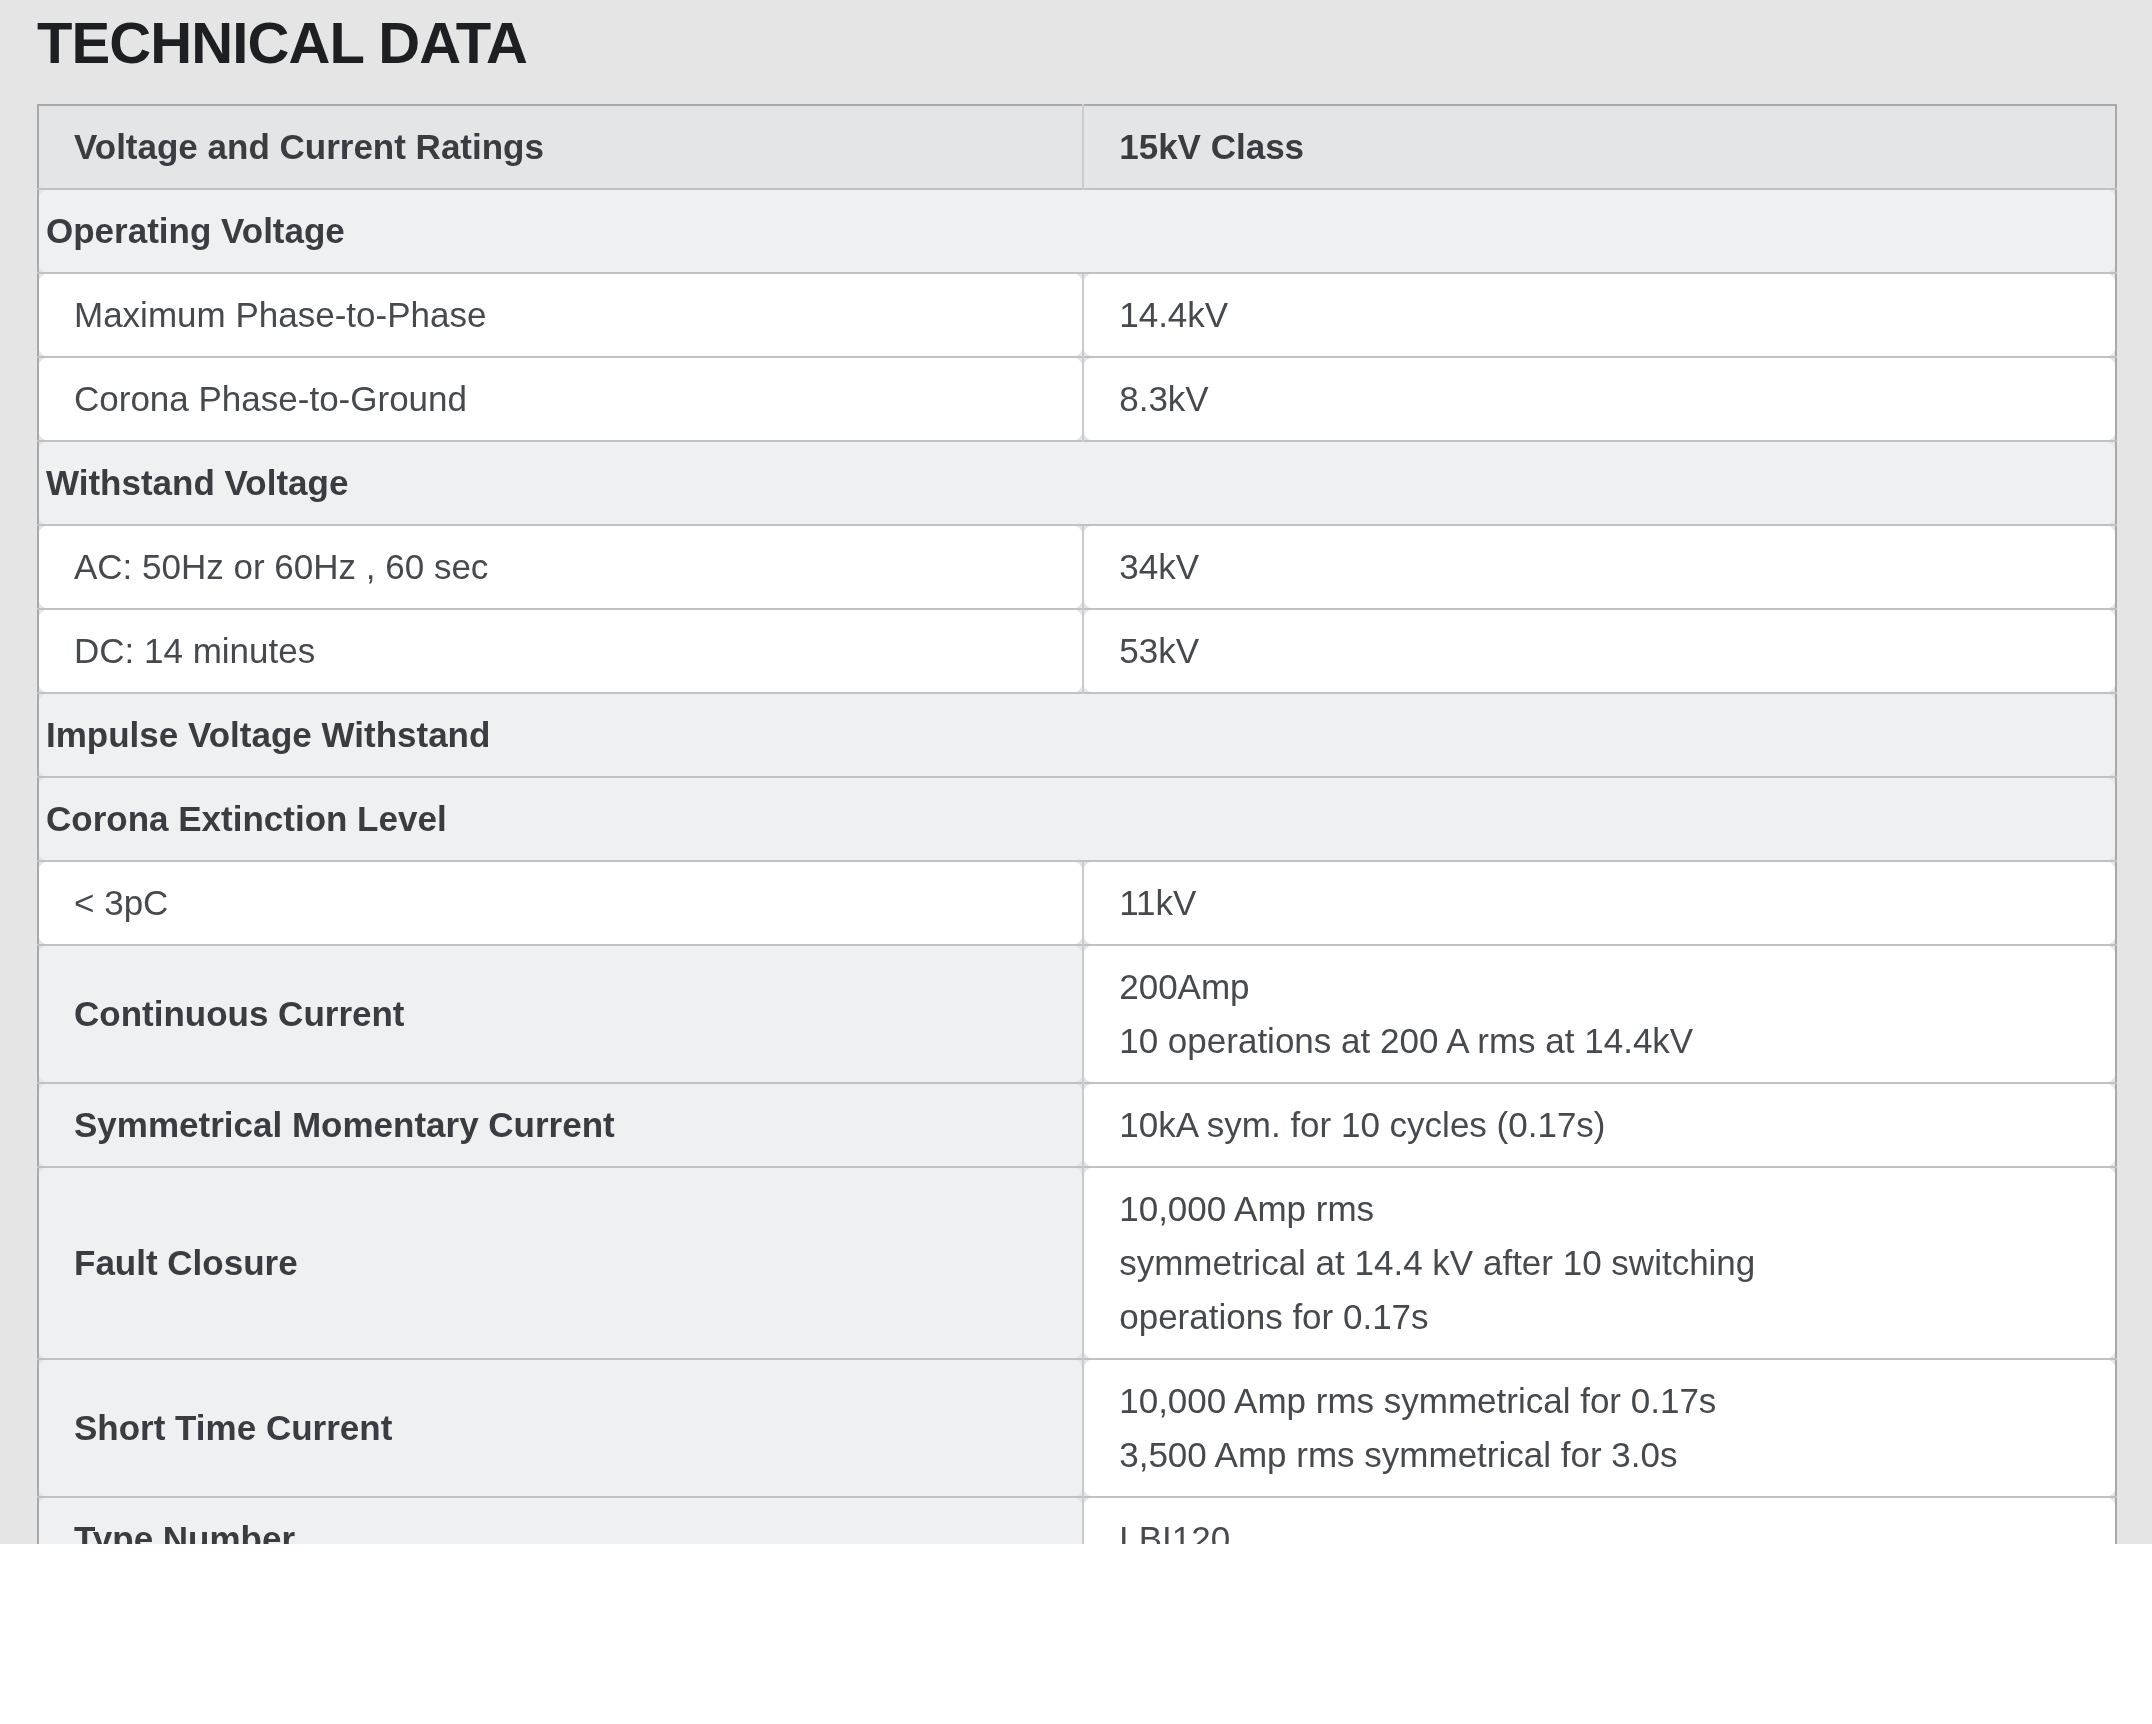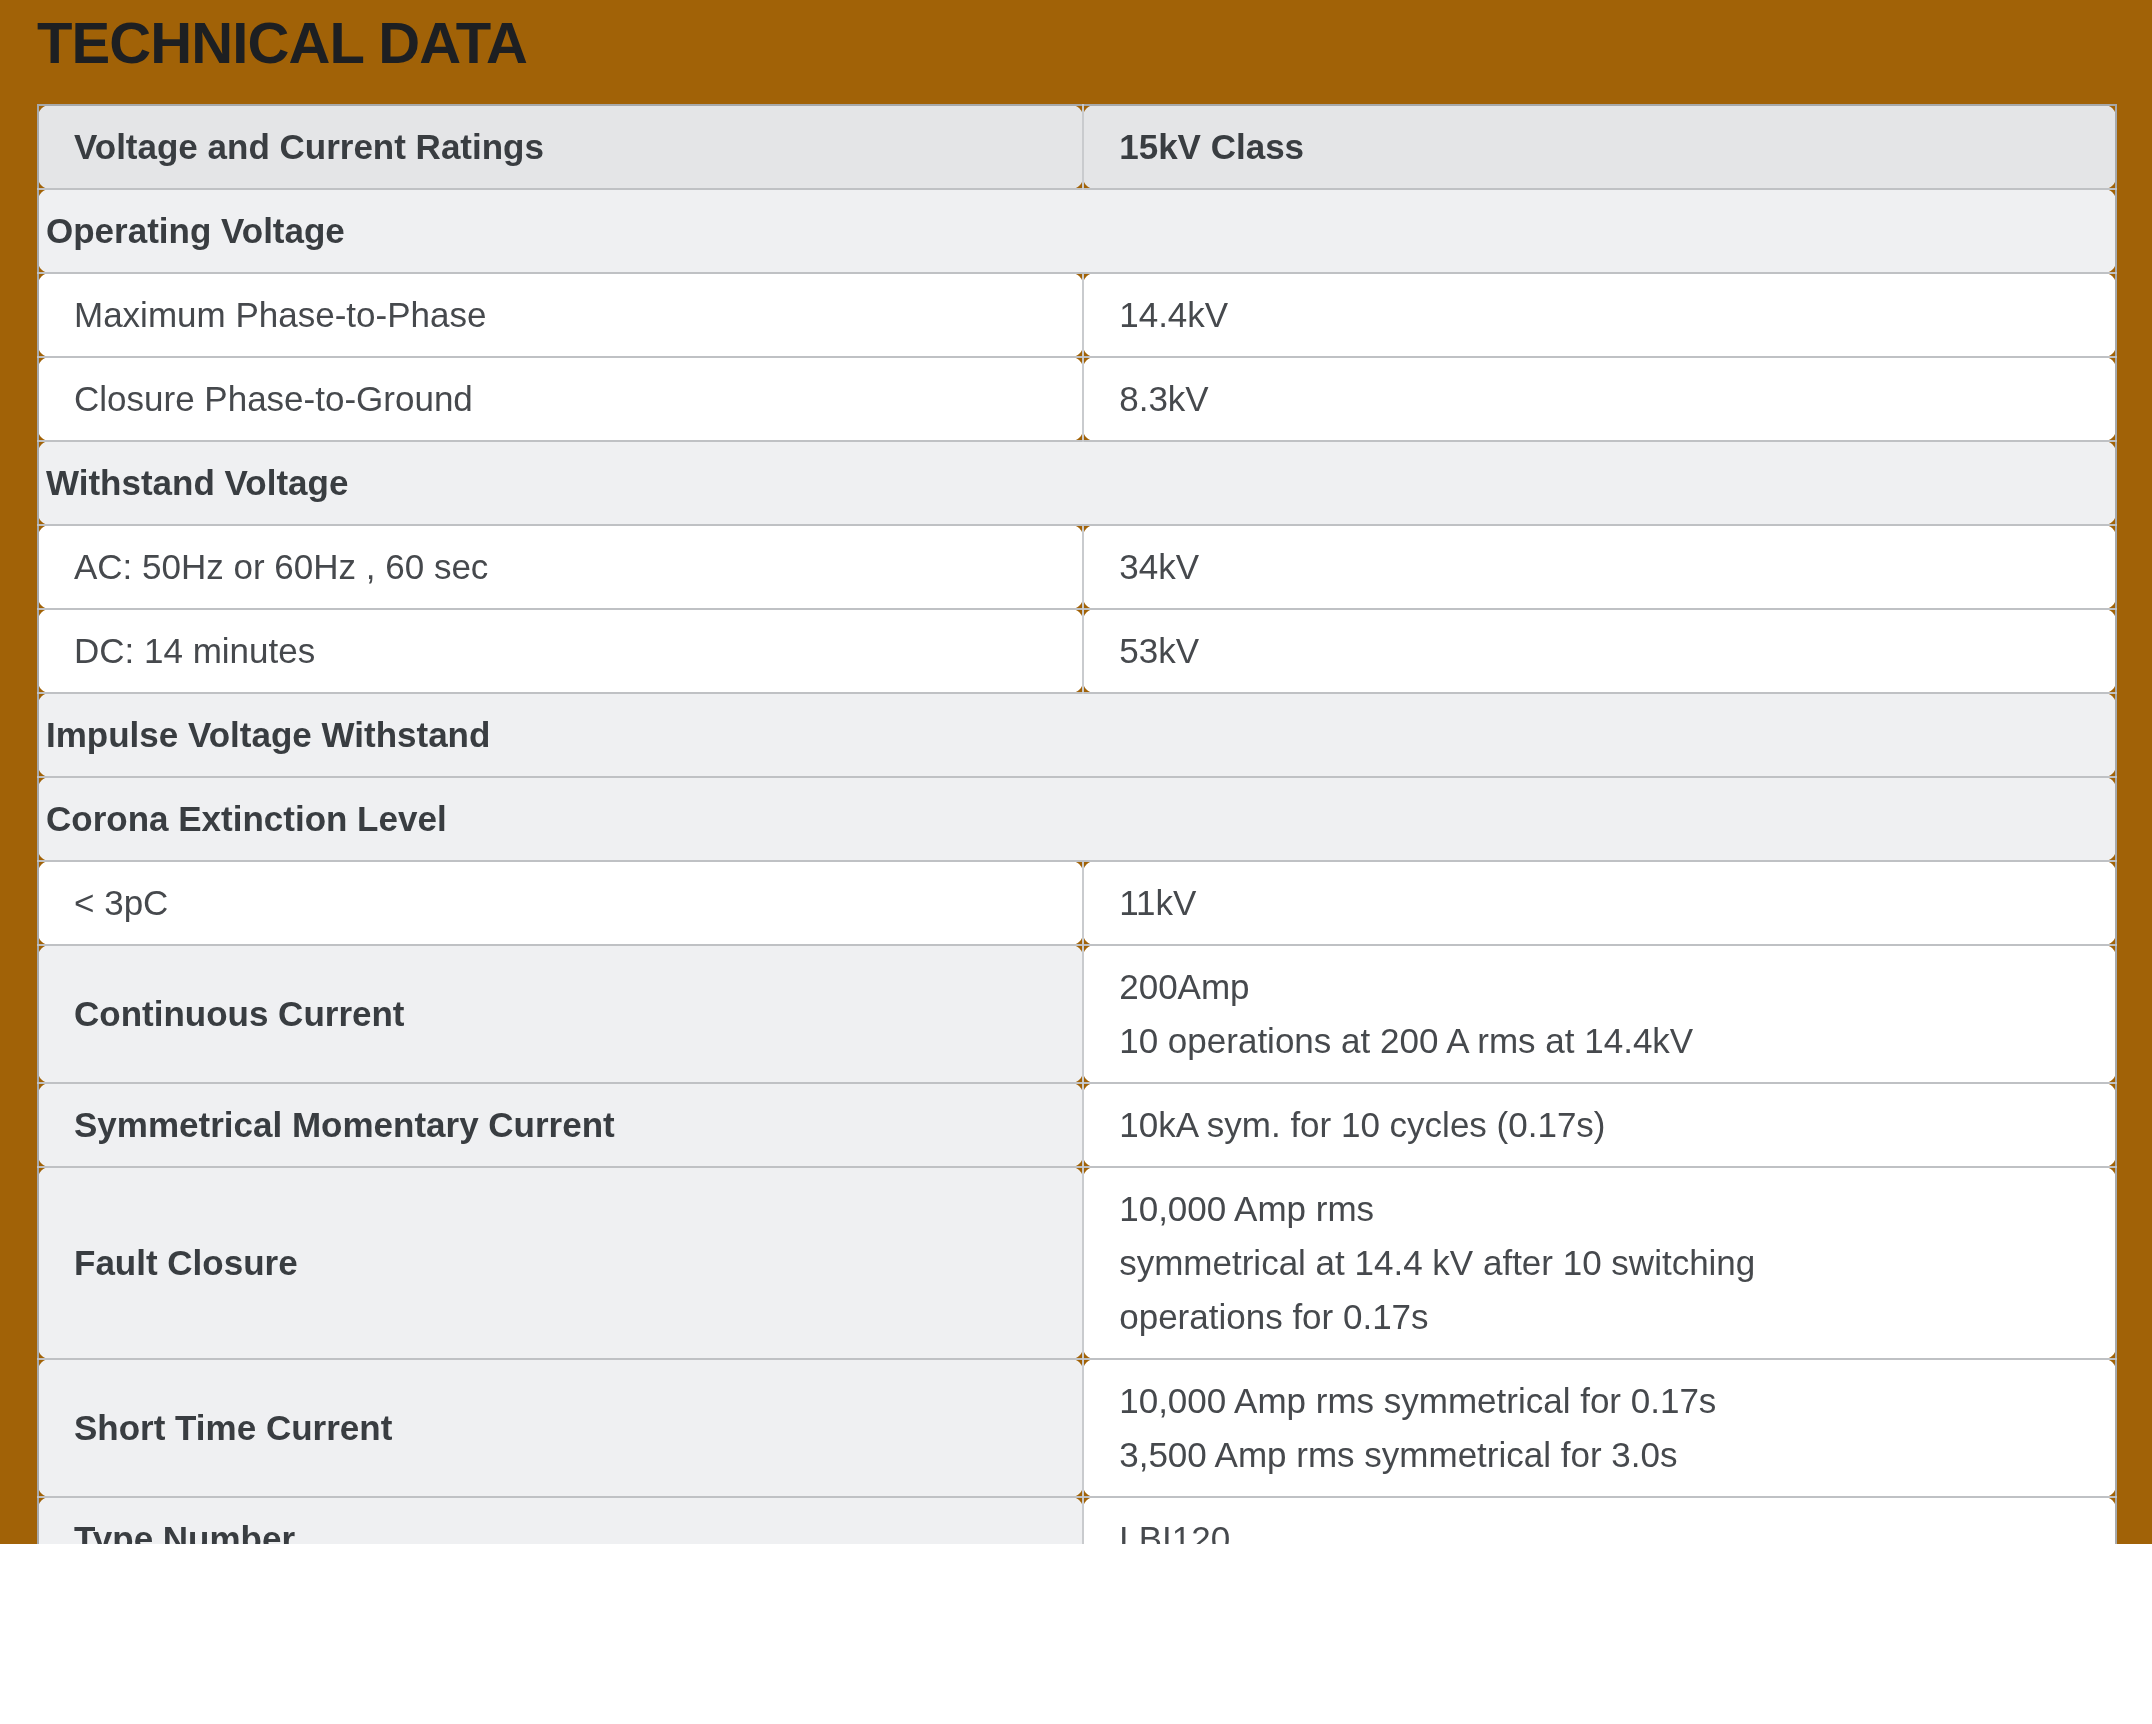--- a/index.html
+++ b/index.html
@@ -1,20 +1,20 @@
 <!DOCTYPE html>
 <html style="font-size:14.8px"><head>
 <meta charset="utf-8">
 <style>
   html, body { margin: 0; padding: 0; background: #ffffff; }
   .page {
     width: 2152px;
     height: 1544px;
     box-sizing: border-box;
-    background: #a16207;
+    background: #e5e5e5;
     padding: 3.7px 35px 0 37px;
     font-family: "Liberation Sans", sans-serif;
     overflow: hidden;
   }
   .page-title {
     font-family: "Liberation Sans", sans-serif;
     font-size: 58px;
     font-weight: 900;
     letter-spacing: -0.9px;
     color: #1d1f22;
@@ -87,21 +87,21 @@
       <tr class="section-row">
         <td colspan="2">Operating Voltage</td>
       </tr>
 
       <tr>
         <td class="label-cell">Maximum Phase-to-Phase</td>
         <td class="value-cell">14.4kV</td>
       </tr>
 
       <tr>
-        <td class="label-cell">Closure Phase-to-Ground</td>
+        <td class="label-cell">Corona Phase-to-Ground</td>
         <td class="value-cell">8.3kV</td>
       </tr>
 
       <tr class="section-row">
         <td colspan="2">Withstand Voltage</td>
       </tr>
 
       <tr>
         <td class="label-cell">AC: 50Hz or 60Hz , 60 sec</td>
         <td class="value-cell">34kV</td>

